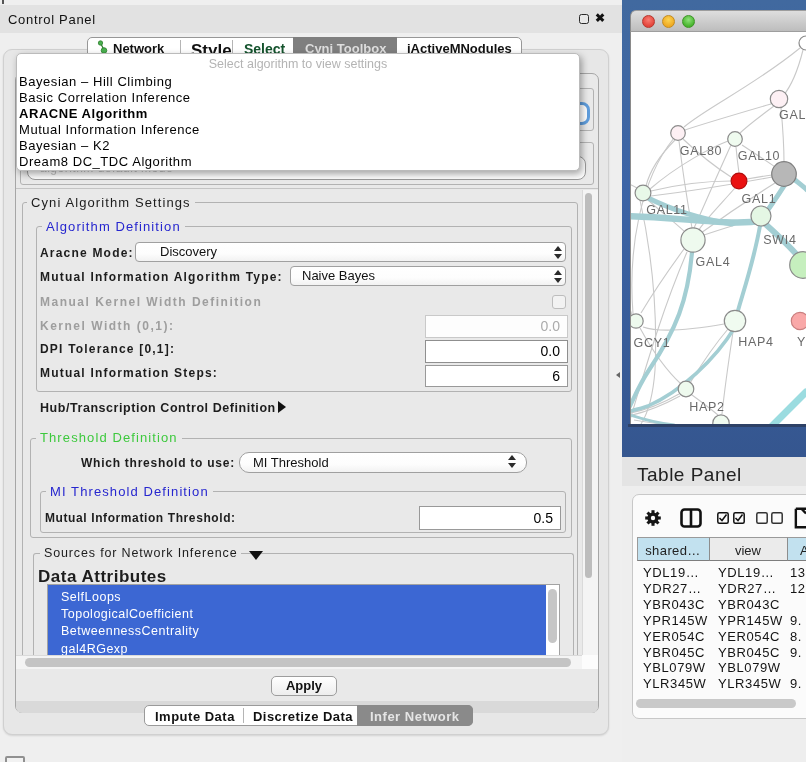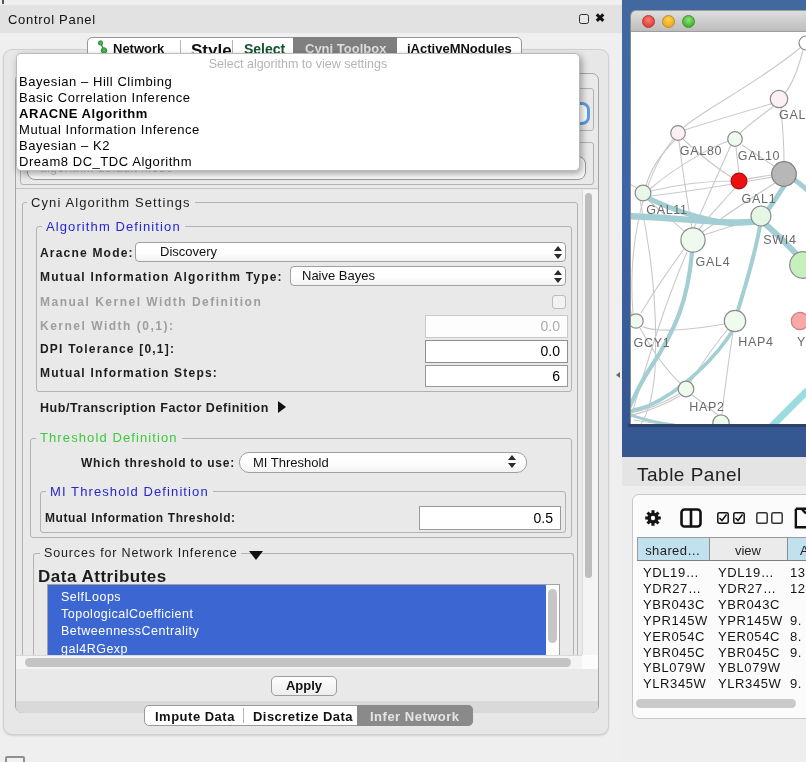--- a/index.html
+++ b/index.html
@@ -70,21 +70,21 @@
 <div class="abs" style="left:554px; top:277.5px; width:0; height:0; border-left:4px solid transparent; border-right:4px solid transparent; border-top:5px solid #2b2b2b;"></div>
 <div class="abs glbl" style="left:40px; top:295px;">Manual Kernel Width Definition</div>
 <div class="abs" style="left:552px; top:295px; width:14px; height:14px; border:1px solid #bdbdbd; border-radius:3px; background:#f2f2f2;"></div>
 <div class="abs glbl" style="left:40px; top:319px;">Kernel Width (0,1):</div>
 <div class="abs fld" style="left:425px; top:315px; width:143px; height:23px; line-height:21px; background:#fdfdfd; border:1px solid #c9c9c9; color:#ababab;">0.0</div>
 <div class="abs lbl" style="left:40px; top:342px;">DPI Tolerance [0,1]:</div>
 <div class="abs fld" style="left:425px; top:340px; width:143px; height:23px; line-height:21px; border:1px solid #8f8f8f;">0.0</div>
 <div class="abs lbl" style="left:40px; top:366px;">Mutual Information Steps:</div>
 <div class="abs fld" style="left:425px; top:365px; width:143px; height:22px; line-height:20px; border:1px solid #999;">6</div>
 
-<div class="abs lbl" style="left:40px; top:401px; font-size:12.5px; letter-spacing:0.55px;">Hub/Transcription Factor Definition</div>
+<div class="abs lbl" style="left:40px; top:401px; font-size:12.5px; letter-spacing:0.55px;">Hub/Transcription Control Definition</div>
 <div class="abs" style="left:278px; top:401px; width:0; height:0; border-top:6px solid transparent; border-bottom:6px solid transparent; border-left:8px solid #111;"></div>
 
 <div class="abs grp" style="left:30px; top:438px; width:542px; height:100px;"></div>
 <div class="abs gtitle" style="left:36px; top:431px; color:#3dc93d;">Threshold Definition</div>
 <div class="abs lbl" style="left:81px; top:456px; letter-spacing:0.75px;">Which threshold to use:</div>
 <div class="abs combo" style="left:239px; top:452px; width:288px; height:21px; line-height:19px; padding-left:13px; border-radius:10px;">MI Threshold</div>
 <div class="abs" style="left:508px; top:455px; width:0; height:0; border-left:4px solid transparent; border-right:4px solid transparent; border-bottom:5px solid #2b2b2b;"></div>
 <div class="abs" style="left:508px; top:463px; width:0; height:0; border-left:4px solid transparent; border-right:4px solid transparent; border-top:5px solid #2b2b2b;"></div>
 
 <div class="abs grp" style="left:40px; top:491px; width:526px; height:42px;"></div>

